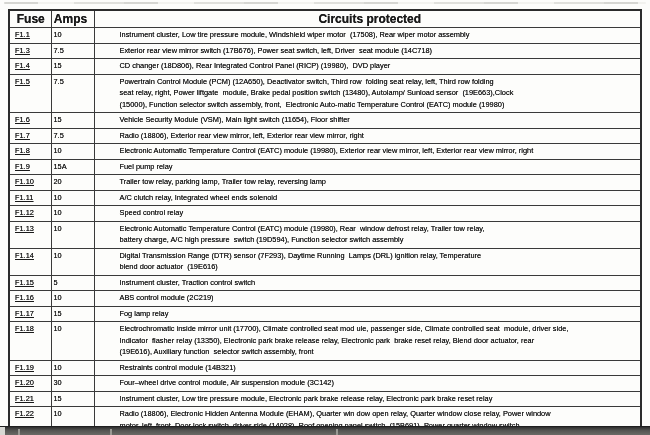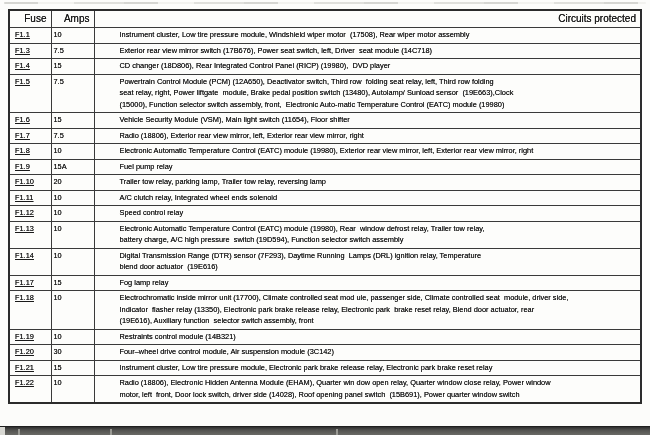--- a/index.html
+++ b/index.html
@@ -22,22 +22,22 @@
     border-collapse:collapse;table-layout:fixed;
     background:#fdfdfb;
   }
   table.fuse-table, table.fuse-table th, table.fuse-table td{
     border:1px solid #3a3a3a;
   }
   table.fuse-table{border:2px solid #2b2b2b;}
   col.c-fuse{width:42px;}
   col.c-amps{width:43px;}
   th{
-    font-size:10px;line-height:12px;font-weight:normal;
-    text-align:right;padding:2px 4px 2px 5px;
+    font-size:12px;line-height:12px;font-weight:bold;
+    text-align:center;padding:2px 4px 2px 5px;
     text-shadow:0 0 .4px #222;
     white-space:nowrap;overflow:hidden;
   }
   th.h-amps{padding-left:0;}
   th.h-circuits{padding-left:9px;}
   td{
     font-size:7.4px;line-height:11.5px;
     vertical-align:top;
     padding:1px 3px 2px 5px;
     text-shadow:0 0 .35px #333;
@@ -142,20 +142,30 @@
           <td class="circuits">Electronic Automatic Temperature Control (EATC) module (19980), Rear  window defrost relay, Trailer tow relay,
 battery charge, A/C high pressure  switch (19D594), Function selector switch assembly</td>
         </tr>
         <tr>
           <td class="fuse">F1.14</td>
           <td class="amps">10</td>
           <td class="circuits">Digital Transmission Range (DTR) sensor (7F293), Daytime Running  Lamps (DRL) ignition relay, Temperature
 blend door actuator  (19E616)</td>
         </tr>
         <tr>
+          <td class="fuse">F1.15</td>
+          <td class="amps">5</td>
+          <td class="circuits">Instrument cluster, Traction control switch</td>
+        </tr>
+        <tr>
+          <td class="fuse">F1.16</td>
+          <td class="amps">10</td>
+          <td class="circuits">ABS control module (2C219)</td>
+        </tr>
+        <tr>
           <td class="fuse">F1.17</td>
           <td class="amps">15</td>
           <td class="circuits">Fog lamp relay</td>
         </tr>
         <tr>
           <td class="fuse">F1.18</td>
           <td class="amps">10</td>
           <td class="circuits">Electrochromatic inside mirror unit (17700), Climate controlled seat mod ule, passenger side, Climate controlled seat  module, driver side,
 Indicator  flasher relay (13350), Electronic park brake release relay, Electronic park  brake reset relay, Blend door actuator, rear
 (19E616), Auxiliary function  selector switch assembly, front</td>

